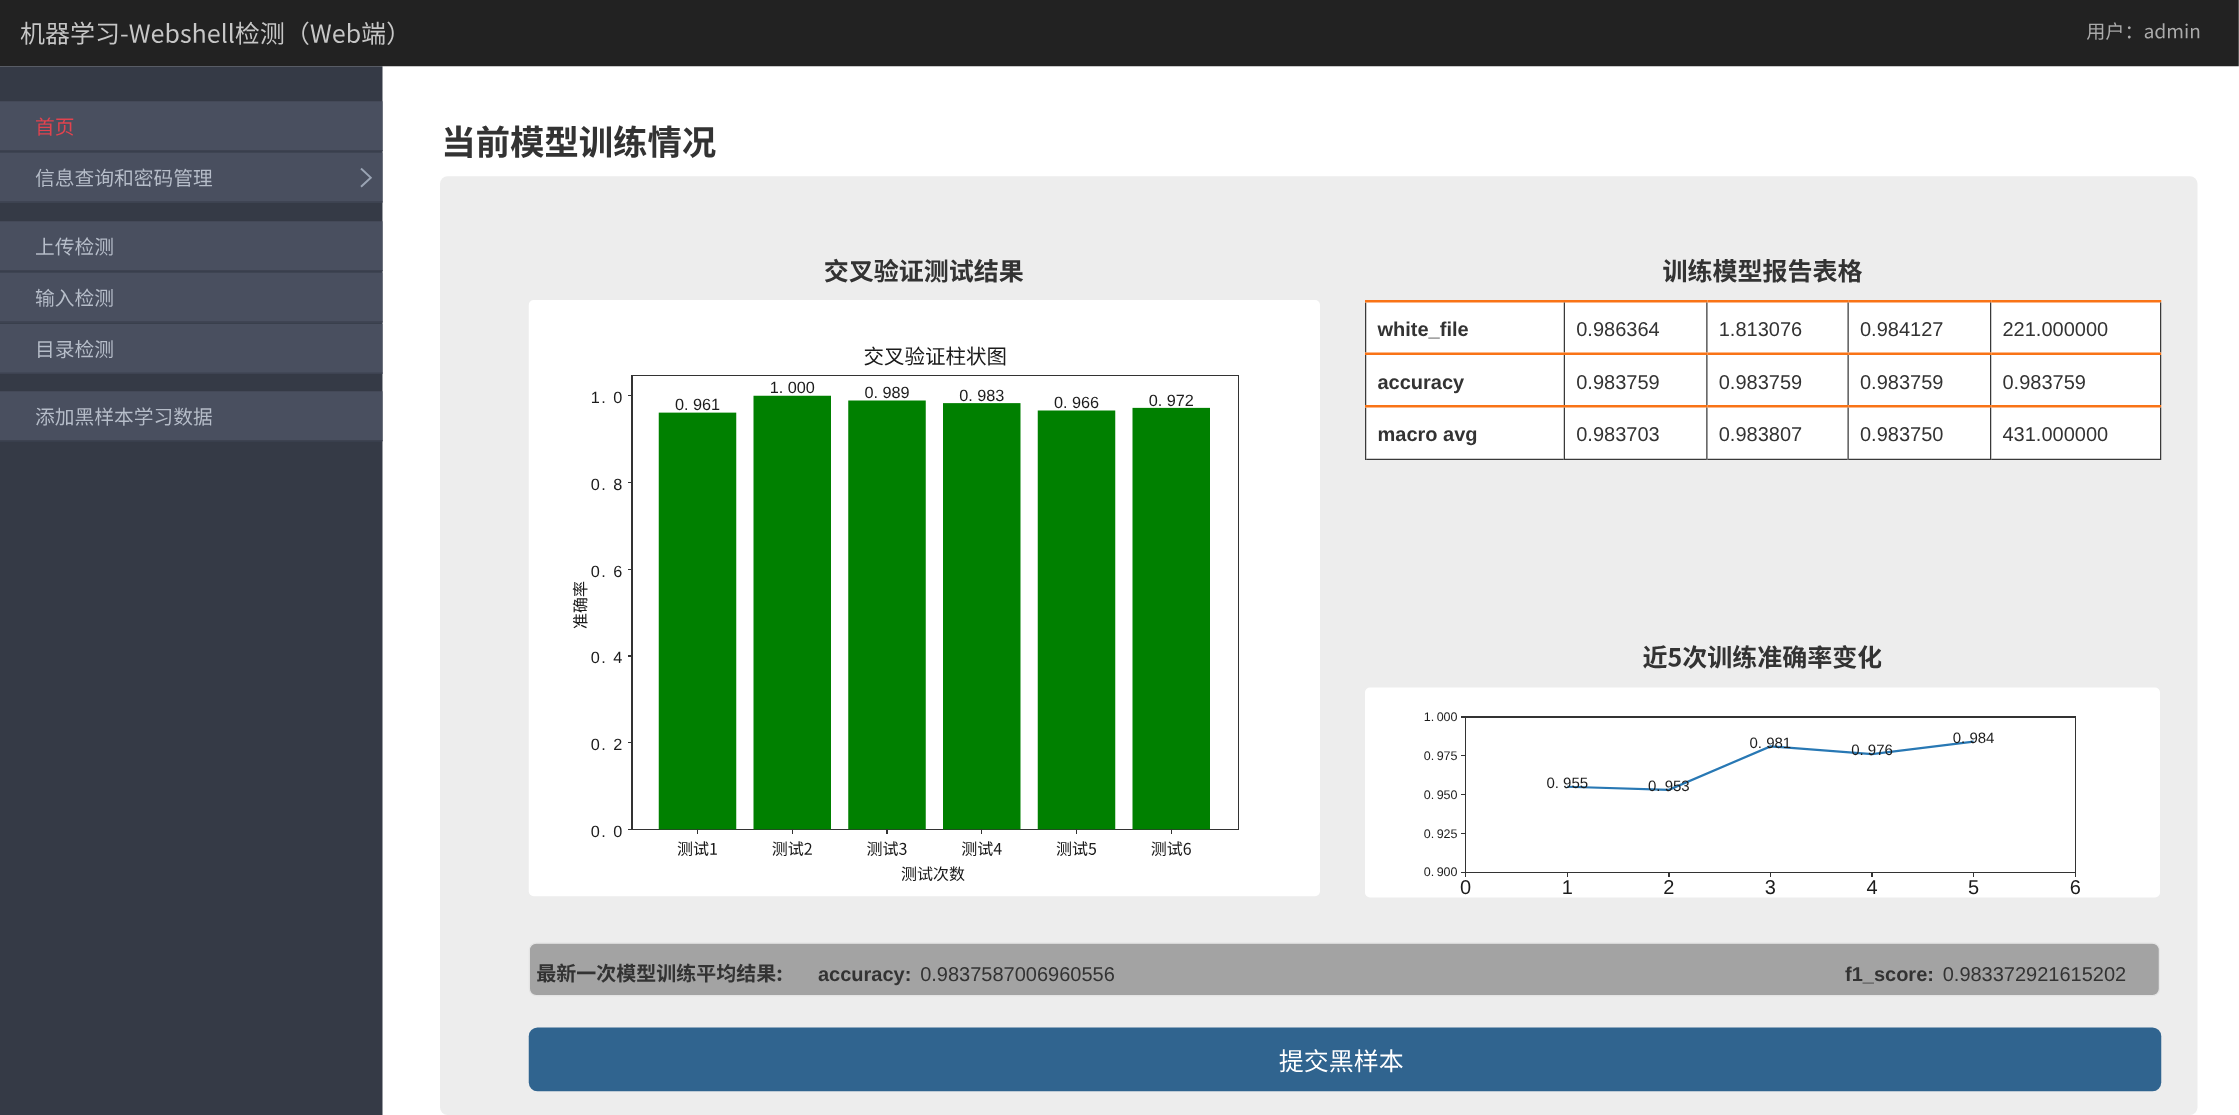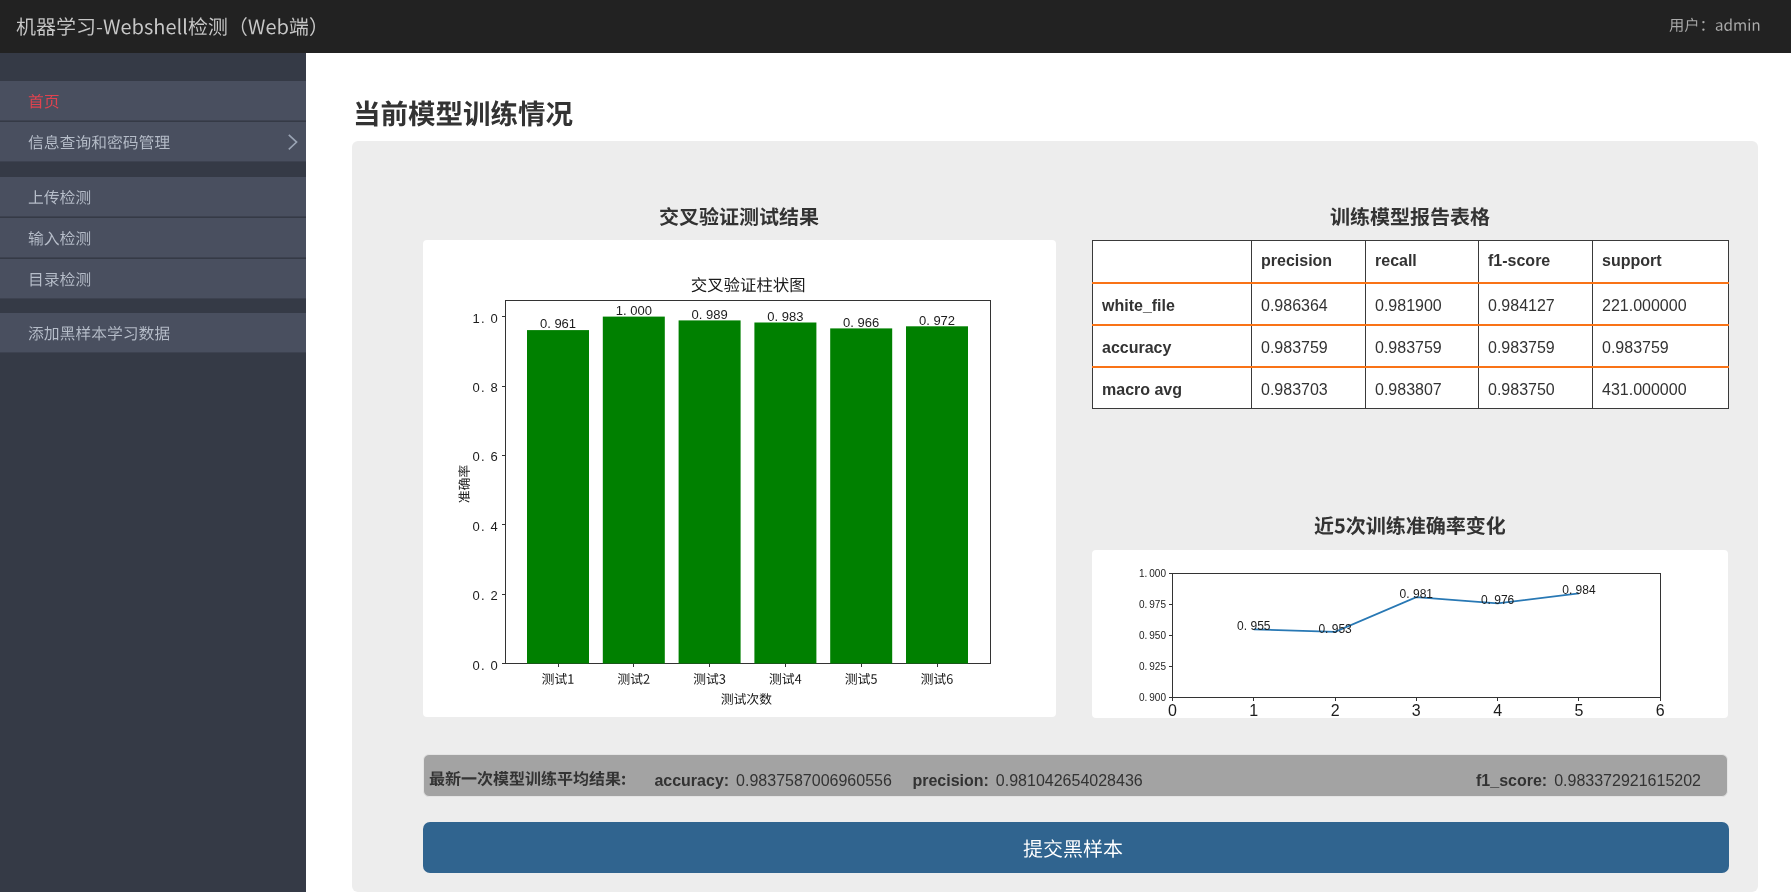--- a/index.html
+++ b/index.html
@@ -137,31 +137,24 @@
     <div id="tblwrap">
       <table>
         <colgroup>
           <col style="width:159px">
           <col style="width:114px">
           <col style="width:113px">
           <col style="width:114px">
           <col style="width:136px">
         </colgroup>
         <tbody>
-          <tr class="hd">
-            <th></th>
-            <th class="b">precision</th>
-            <th class="b">recall</th>
-            <th class="b">f1-score</th>
-            <th class="b">support</th>
-          </tr>
           <tr>
             <td class="b">white_file</td>
             <td>0.986364</td>
-            <td>0.981900</td>
+            <td>1.813076</td>
             <td>0.984127</td>
             <td>221.000000</td>
           </tr>
           <tr>
             <td class="b">accuracy</td>
             <td>0.983759</td>
             <td>0.983759</td>
             <td>0.983759</td>
             <td>0.983759</td>
           </tr>
@@ -208,19 +201,18 @@
         <text class="tick" style="font-size:12px" x="324.3" y="48.1" text-anchor="middle">0. 981</text>
         <text class="tick" style="font-size:12px" x="405.6" y="54.3" text-anchor="middle">0. 976</text>
         <text class="tick" style="font-size:12px" x="486.9" y="44.3" text-anchor="middle">0. 984</text>
       </svg>
     </div>
     <div id="well">
       <svg style="position:absolute;left:4.8px;top:10.9px;" width="197.2" height="24.6" viewBox="0 -18.6 197.2 24.6">
         <path d="M4.5 -10.0V-9.4H11.4V-10.0ZM4.5 -11.8V-11.2H11.4V-11.8ZM2.7 -13.1H13.3V-8.1H2.7ZM0.7 -7.6H15.3V-6.0H0.7ZM8.3 -5.4H13.6V-3.9H8.3ZM3.3 -5.4H6.9V-4.1H3.3ZM3.3 -3.4H6.9V-2.1H3.3ZM10.2 -4.2Q10.9 -2.7 12.3 -1.6Q13.7 -0.6 15.6 -0.2Q15.3 0.1 15.0 0.6Q14.7 1.0 14.5 1.4Q12.4 0.7 11.0 -0.6Q9.5 -1.9 8.7 -3.7ZM13.3 -5.4H13.6L14.0 -5.5L15.0 -5.1Q14.6 -3.4 13.7 -2.2Q12.8 -0.9 11.7 -0.0Q10.5 0.8 9.1 1.4Q8.9 1.1 8.6 0.7Q8.4 0.3 8.1 0.0Q9.3 -0.4 10.4 -1.1Q11.5 -1.9 12.2 -2.9Q13.0 -3.9 13.3 -5.2ZM0.7 -1.0Q1.7 -1.1 3.0 -1.2Q4.3 -1.3 5.7 -1.4Q7.1 -1.6 8.5 -1.7L8.5 -0.2Q7.2 -0.0 5.8 0.1Q4.4 0.3 3.1 0.4Q1.9 0.5 0.8 0.7ZM5.9 -7.1H7.8V1.4H5.9ZM2.1 -7.0H3.8V-0.5H2.1Z M25.5 -8.3H31.5V-6.5H25.5ZM16.9 -12.0H24.1V-10.4H16.9ZM16.7 -5.6H24.0V-4.0H16.7ZM16.6 -8.4H24.3V-6.9H16.6ZM28.1 -7.5H30.0V1.4H28.1ZM17.7 -10.1 19.2 -10.5Q19.4 -10.1 19.6 -9.6Q19.8 -9.0 19.8 -8.6L18.2 -8.2Q18.2 -8.6 18.0 -9.1Q17.9 -9.7 17.7 -10.1ZM21.6 -10.5 23.4 -10.2Q23.1 -9.6 22.9 -9.0Q22.6 -8.4 22.4 -7.9L20.8 -8.3Q21.0 -8.6 21.1 -9.0Q21.3 -9.4 21.4 -9.8Q21.5 -10.2 21.6 -10.5ZM29.6 -13.5 31.1 -12.0Q30.3 -11.7 29.3 -11.4Q28.3 -11.2 27.3 -11.0Q26.3 -10.8 25.3 -10.6Q25.3 -10.9 25.1 -11.4Q24.9 -11.8 24.8 -12.1Q25.7 -12.2 26.6 -12.4Q27.5 -12.7 28.3 -12.9Q29.1 -13.2 29.6 -13.5ZM19.1 -13.3 20.8 -13.7Q21.1 -13.2 21.3 -12.6Q21.6 -11.9 21.7 -11.5L19.9 -11.0Q19.8 -11.5 19.6 -12.1Q19.4 -12.8 19.1 -13.3ZM19.7 -7.4H21.4V-0.6Q21.4 0.0 21.3 0.3Q21.1 0.7 20.8 0.9Q20.4 1.1 19.9 1.1Q19.4 1.2 18.8 1.2Q18.7 0.8 18.6 0.4Q18.4 -0.1 18.3 -0.4Q18.6 -0.4 19.0 -0.4Q19.3 -0.4 19.4 -0.4Q19.7 -0.4 19.7 -0.6ZM24.8 -12.1H26.5V-6.4Q26.5 -5.5 26.5 -4.5Q26.4 -3.5 26.3 -2.5Q26.1 -1.4 25.8 -0.5Q25.5 0.5 25.0 1.2Q24.8 1.1 24.5 0.8Q24.3 0.6 24.0 0.4Q23.7 0.2 23.5 0.1Q24.1 -0.8 24.3 -1.9Q24.6 -3.0 24.7 -4.2Q24.8 -5.4 24.8 -6.4ZM21.7 -3.1 22.9 -3.7Q23.3 -3.2 23.7 -2.6Q24.0 -1.9 24.2 -1.5L22.9 -0.7Q22.7 -1.1 22.4 -1.8Q22.0 -2.5 21.7 -3.1ZM17.8 -3.6 19.3 -3.2Q19.0 -2.4 18.6 -1.6Q18.1 -0.8 17.7 -0.3Q17.5 -0.5 17.1 -0.8Q16.7 -1.0 16.4 -1.2Q16.9 -1.7 17.2 -2.3Q17.6 -3.0 17.8 -3.6Z M32.6 -7.3H47.4V-5.2H32.6Z M55.0 -13.6 57.1 -13.2Q56.8 -11.8 56.3 -10.4Q55.9 -9.0 55.3 -7.9Q54.8 -6.7 54.1 -5.8Q53.9 -6.0 53.6 -6.2Q53.2 -6.4 52.8 -6.6Q52.5 -6.8 52.2 -6.9Q52.9 -7.7 53.4 -8.7Q54.0 -9.8 54.4 -11.0Q54.8 -12.3 55.0 -13.6ZM55.3 -11.1H61.8V-9.2H54.4ZM61.2 -11.1H61.5L61.8 -11.2L63.2 -10.4Q63.0 -9.5 62.7 -8.7Q62.5 -7.9 62.2 -7.1Q61.9 -6.3 61.6 -5.7Q61.4 -5.8 61.1 -6.0Q60.8 -6.1 60.5 -6.3Q60.2 -6.4 59.9 -6.5Q60.2 -7.0 60.4 -7.7Q60.7 -8.5 60.9 -9.2Q61.1 -10.0 61.2 -10.7ZM48.6 -11.1 49.8 -12.5Q50.3 -12.2 51.0 -11.9Q51.6 -11.5 52.2 -11.1Q52.7 -10.7 53.1 -10.4L51.8 -8.8Q51.5 -9.1 51.0 -9.5Q50.4 -10.0 49.8 -10.4Q49.2 -10.8 48.6 -11.1ZM48.5 -1.3Q48.9 -1.9 49.4 -2.7Q50.0 -3.6 50.6 -4.5Q51.1 -5.4 51.6 -6.3L53.2 -5.1Q52.7 -4.2 52.2 -3.3Q51.7 -2.5 51.2 -1.6Q50.7 -0.8 50.2 -0.0ZM58.6 -7.4Q58.9 -5.8 59.5 -4.4Q60.2 -3.0 61.1 -2.0Q62.1 -0.9 63.6 -0.4Q63.4 -0.2 63.2 0.1Q62.9 0.4 62.7 0.7Q62.5 1.1 62.3 1.3Q60.7 0.6 59.7 -0.6Q58.6 -1.8 58.0 -3.5Q57.3 -5.1 56.9 -7.2ZM56.8 -8.7H58.9V-7.6Q58.9 -6.9 58.8 -6.0Q58.7 -5.0 58.3 -4.0Q58.0 -3.0 57.4 -2.0Q56.8 -1.0 55.9 -0.1Q54.9 0.8 53.4 1.6Q53.2 1.3 53.0 1.0Q52.7 0.8 52.4 0.5Q52.1 0.2 51.9 0.0Q53.2 -0.6 54.1 -1.4Q55.0 -2.2 55.5 -3.0Q56.1 -3.9 56.3 -4.7Q56.6 -5.5 56.7 -6.3Q56.8 -7.1 56.8 -7.7Z M70.0 -12.5H79.2V-10.9H70.0ZM69.7 -3.5H79.2V-1.9H69.7ZM71.8 -13.6H73.7V-10.0H71.8ZM75.5 -13.6H77.4V-10.0H75.5ZM72.2 -6.5V-5.8H76.6V-6.5ZM72.2 -8.4V-7.7H76.6V-8.4ZM70.4 -9.7H78.4V-4.4H70.4ZM73.5 -4.6H75.4Q75.3 -3.5 75.0 -2.5Q74.8 -1.6 74.2 -0.8Q73.7 -0.1 72.7 0.5Q71.7 1.1 70.0 1.4Q69.9 1.1 69.6 0.6Q69.3 0.2 69.1 -0.1Q70.5 -0.4 71.3 -0.8Q72.2 -1.2 72.6 -1.8Q73.1 -2.3 73.2 -3.0Q73.4 -3.7 73.5 -4.6ZM75.8 -2.9Q76.3 -1.9 77.2 -1.2Q78.2 -0.5 79.7 -0.2Q79.5 0.0 79.2 0.3Q79.0 0.6 78.8 0.9Q78.6 1.2 78.5 1.4Q76.8 1.0 75.8 -0.1Q74.8 -1.1 74.2 -2.6ZM64.7 -10.6H69.7V-8.8H64.7ZM66.4 -13.6H68.2V1.4H66.4ZM66.6 -9.3 67.6 -8.9Q67.5 -7.9 67.2 -6.8Q67.0 -5.8 66.7 -4.8Q66.4 -3.8 66.0 -2.9Q65.6 -2.1 65.2 -1.5Q65.1 -1.7 65.0 -2.1Q64.8 -2.4 64.6 -2.8Q64.5 -3.1 64.3 -3.4Q64.7 -3.9 65.0 -4.6Q65.4 -5.3 65.7 -6.1Q66.0 -6.9 66.2 -7.7Q66.5 -8.5 66.6 -9.3ZM68.1 -8.4Q68.3 -8.2 68.6 -7.8Q68.9 -7.4 69.2 -6.9Q69.5 -6.4 69.8 -6.0Q70.1 -5.5 70.2 -5.3L69.0 -4.0Q68.9 -4.4 68.7 -4.9Q68.4 -5.4 68.2 -5.9Q67.9 -6.5 67.7 -6.9Q67.4 -7.4 67.3 -7.7Z M81.4 -13.0H88.7V-11.3H81.4ZM80.9 -9.7H89.1V-8.0H80.9ZM80.7 -0.9H95.2V0.9H80.7ZM82.4 -3.9H93.6V-2.1H82.4ZM85.8 -12.4H87.6V-4.9H85.8ZM87.0 -5.2H89.0V0.5H87.0ZM89.8 -12.7H91.5V-7.2H89.8ZM92.7 -13.4H94.5V-6.5Q94.5 -5.9 94.4 -5.5Q94.2 -5.1 93.8 -4.9Q93.3 -4.7 92.7 -4.7Q92.1 -4.6 91.2 -4.6Q91.2 -5.0 91.0 -5.5Q90.8 -6.0 90.7 -6.3Q91.2 -6.3 91.7 -6.3Q92.2 -6.3 92.4 -6.3Q92.6 -6.3 92.6 -6.4Q92.7 -6.4 92.7 -6.6ZM82.7 -12.3H84.5V-9.5Q84.5 -8.6 84.3 -7.7Q84.1 -6.7 83.5 -5.9Q82.9 -5.1 81.8 -4.5Q81.7 -4.6 81.4 -4.9Q81.2 -5.2 81.0 -5.4Q80.7 -5.7 80.6 -5.8Q81.5 -6.3 82.0 -6.9Q82.4 -7.5 82.6 -8.2Q82.7 -8.9 82.7 -9.5Z M105.9 -12.3H107.7V-0.7H105.9ZM109.1 -13.2H111.0V1.2H109.1ZM102.6 -13.1H104.5V-7.5Q104.5 -6.0 104.4 -4.4Q104.3 -2.8 103.9 -1.4Q103.6 0.1 102.8 1.4Q102.5 1.2 102.2 1.0Q101.9 0.8 101.5 0.6Q101.2 0.4 100.9 0.3Q101.7 -0.8 102.0 -2.1Q102.4 -3.4 102.5 -4.8Q102.6 -6.1 102.6 -7.5ZM97.2 -12.2 98.4 -13.4Q98.8 -13.1 99.4 -12.7Q100.0 -12.2 100.5 -11.8Q101.0 -11.4 101.3 -11.0L100.1 -9.6Q99.8 -9.9 99.3 -10.4Q98.8 -10.8 98.2 -11.3Q97.7 -11.8 97.2 -12.2ZM98.6 1.3 98.1 -0.5 98.4 -1.1 101.4 -3.7Q101.5 -3.3 101.7 -2.8Q101.9 -2.3 102.1 -2.0Q101.1 -1.1 100.4 -0.5Q99.8 0.1 99.4 0.4Q99.0 0.8 98.8 1.0Q98.7 1.2 98.6 1.3ZM96.5 -8.7H99.4V-6.8H96.5ZM98.6 1.3Q98.5 1.1 98.3 0.9Q98.1 0.6 97.9 0.4Q97.7 0.1 97.6 -0.0Q97.9 -0.2 98.1 -0.7Q98.4 -1.1 98.4 -1.8V-8.7H100.2V-0.7Q100.2 -0.7 100.0 -0.6Q99.9 -0.4 99.6 -0.2Q99.4 0.0 99.1 0.3Q98.9 0.6 98.7 0.9Q98.6 1.1 98.6 1.3Z M113.1 -2.7Q113.1 -2.9 113.0 -3.2Q112.9 -3.5 112.7 -3.8Q112.6 -4.1 112.5 -4.3Q112.8 -4.4 113.1 -4.7Q113.3 -4.9 113.7 -5.4Q113.8 -5.6 114.2 -6.1Q114.5 -6.5 114.9 -7.2Q115.2 -7.9 115.6 -8.6Q116.0 -9.4 116.4 -10.2L117.9 -9.3Q117.2 -7.8 116.2 -6.3Q115.3 -4.8 114.3 -3.6V-3.6Q114.3 -3.6 114.1 -3.5Q113.9 -3.4 113.7 -3.3Q113.4 -3.1 113.3 -3.0Q113.1 -2.8 113.1 -2.7ZM113.1 -2.7 112.9 -4.2 113.7 -4.8 117.6 -5.5Q117.6 -5.2 117.6 -4.7Q117.6 -4.2 117.6 -3.9Q116.3 -3.6 115.5 -3.4Q114.6 -3.2 114.2 -3.1Q113.7 -3.0 113.5 -2.9Q113.2 -2.8 113.1 -2.7ZM113.0 -6.6Q112.9 -6.8 112.8 -7.1Q112.7 -7.4 112.6 -7.8Q112.5 -8.1 112.4 -8.4Q112.6 -8.4 112.8 -8.7Q113.0 -8.9 113.2 -9.3Q113.3 -9.5 113.5 -10.0Q113.7 -10.4 114.0 -11.0Q114.2 -11.6 114.4 -12.3Q114.6 -13.1 114.8 -13.8L116.6 -13.0Q116.3 -12.0 115.9 -11.1Q115.4 -10.1 114.9 -9.2Q114.5 -8.3 114.0 -7.6V-7.5Q114.0 -7.5 113.8 -7.4Q113.7 -7.3 113.5 -7.2Q113.3 -7.1 113.1 -6.9Q113.0 -6.7 113.0 -6.6ZM113.0 -6.6 112.9 -7.9 113.7 -8.4 116.4 -8.6Q116.3 -8.3 116.3 -7.8Q116.2 -7.4 116.2 -7.1Q115.3 -7.0 114.7 -7.0Q114.1 -6.9 113.8 -6.8Q113.5 -6.8 113.3 -6.7Q113.1 -6.7 113.0 -6.6ZM112.5 -1.2Q113.4 -1.5 114.7 -1.9Q115.9 -2.4 117.3 -2.9L117.6 -1.5Q116.4 -0.9 115.2 -0.4Q114.0 0.2 113.0 0.7ZM118.7 -4.1V-5.5L119.6 -6.1H126.7V-4.3H120.2Q119.6 -4.3 119.2 -4.3Q118.8 -4.2 118.7 -4.1ZM117.9 -12.0H127.0V-10.2H117.9ZM118.7 -4.1Q118.6 -4.3 118.5 -4.5Q118.4 -4.8 118.3 -5.2Q118.2 -5.5 118.1 -5.7Q118.3 -5.8 118.6 -6.1Q118.8 -6.5 119.0 -7.1Q119.1 -7.4 119.4 -8.1Q119.6 -8.8 119.8 -9.7Q120.1 -10.6 120.3 -11.6Q120.6 -12.7 120.7 -13.7L122.6 -13.4Q122.3 -11.9 121.9 -10.4Q121.4 -8.9 120.9 -7.5Q120.4 -6.2 119.9 -5.1V-5.0Q119.9 -5.0 119.7 -4.9Q119.5 -4.8 119.3 -4.7Q119.0 -4.5 118.8 -4.4Q118.7 -4.2 118.7 -4.1ZM124.3 -3.0 125.8 -3.7Q126.1 -3.1 126.4 -2.5Q126.7 -1.9 127.1 -1.3Q127.4 -0.7 127.6 -0.2L125.9 0.6Q125.8 0.2 125.5 -0.5Q125.2 -1.1 124.9 -1.7Q124.6 -2.4 124.3 -3.0ZM121.9 -9.1H123.7V-0.6Q123.7 0.1 123.6 0.5Q123.4 0.8 123.0 1.1Q122.6 1.3 122.0 1.3Q121.4 1.4 120.5 1.4Q120.5 1.0 120.3 0.5Q120.2 0.0 120.0 -0.3Q120.5 -0.3 121.0 -0.3Q121.4 -0.3 121.6 -0.3Q121.8 -0.3 121.8 -0.4Q121.9 -0.5 121.9 -0.6ZM119.3 -3.7 121.0 -3.2Q120.7 -2.5 120.3 -1.8Q119.9 -1.1 119.4 -0.4Q118.9 0.2 118.4 0.7Q118.2 0.5 117.8 0.2Q117.4 -0.1 117.1 -0.3Q117.5 -0.7 118.0 -1.3Q118.4 -1.9 118.7 -2.5Q119.1 -3.2 119.3 -3.7ZM118.2 -9.1H123.0V-7.3H118.2Z M129.6 -12.6H142.4V-10.7H129.6ZM128.7 -5.8H143.3V-3.9H128.7ZM130.5 -9.7 132.3 -10.2Q132.6 -9.7 132.8 -9.1Q133.1 -8.5 133.3 -7.9Q133.5 -7.4 133.6 -6.9L131.7 -6.3Q131.7 -6.8 131.5 -7.3Q131.3 -7.9 131.1 -8.5Q130.8 -9.1 130.5 -9.7ZM139.7 -10.2 141.7 -9.7Q141.4 -9.1 141.1 -8.5Q140.8 -7.9 140.5 -7.3Q140.2 -6.8 140.0 -6.3L138.3 -6.8Q138.5 -7.3 138.8 -7.9Q139.1 -8.5 139.3 -9.1Q139.5 -9.7 139.7 -10.2ZM135.0 -11.8H137.0V1.4H135.0Z M152.5 -11.2H157.9V-9.4H152.5ZM157.3 -11.2H159.1Q159.1 -11.2 159.1 -11.0Q159.1 -10.8 159.1 -10.6Q159.1 -10.4 159.0 -10.3Q159.0 -7.5 158.9 -5.6Q158.8 -3.7 158.7 -2.5Q158.6 -1.2 158.5 -0.5Q158.3 0.2 158.1 0.5Q157.8 0.9 157.4 1.1Q157.0 1.3 156.6 1.4Q156.1 1.4 155.4 1.4Q154.7 1.4 154.0 1.4Q154.0 1.0 153.8 0.5Q153.6 -0.0 153.4 -0.4Q154.2 -0.3 154.8 -0.3Q155.5 -0.3 155.8 -0.3Q156.0 -0.3 156.2 -0.4Q156.3 -0.4 156.5 -0.6Q156.7 -0.8 156.8 -1.4Q156.9 -2.1 157.0 -3.3Q157.1 -4.5 157.2 -6.4Q157.2 -8.2 157.3 -10.8ZM152.9 -13.6 154.6 -13.0Q154.2 -11.9 153.6 -10.8Q153.0 -9.6 152.3 -8.6Q151.5 -7.6 150.8 -6.9Q150.7 -7.1 150.5 -7.4Q150.2 -7.7 150.0 -8.0Q149.8 -8.3 149.6 -8.5Q150.3 -9.1 150.9 -9.9Q151.5 -10.7 152.0 -11.7Q152.5 -12.6 152.9 -13.6ZM151.7 -7.0 152.8 -8.1Q153.3 -7.7 153.8 -7.3Q154.3 -6.9 154.7 -6.5Q155.2 -6.1 155.5 -5.8L154.3 -4.5Q154.0 -4.8 153.6 -5.3Q153.1 -5.7 152.6 -6.2Q152.2 -6.6 151.7 -7.0ZM150.4 -2.2Q151.1 -2.6 152.1 -3.1Q153.1 -3.6 154.3 -4.1Q155.4 -4.7 156.5 -5.3L157.0 -3.8Q156.0 -3.2 154.9 -2.6Q153.9 -2.0 152.9 -1.5Q151.9 -1.0 151.1 -0.5ZM144.6 -9.9H149.8V-8.1H144.6ZM146.3 -13.4H148.1V-2.7H146.3ZM144.4 -2.5Q145.1 -2.7 146.0 -3.2Q146.9 -3.6 148.0 -4.1Q149.0 -4.6 150.0 -5.1L150.5 -3.5Q149.1 -2.7 147.7 -1.9Q146.3 -1.1 145.1 -0.5Z M161.1 -2.7Q161.0 -2.9 160.9 -3.2Q160.8 -3.6 160.7 -3.9Q160.5 -4.3 160.4 -4.6Q160.7 -4.6 161.1 -4.9Q161.4 -5.1 161.8 -5.6Q162.0 -5.8 162.4 -6.3Q162.8 -6.8 163.3 -7.4Q163.8 -8.1 164.3 -8.9Q164.8 -9.7 165.2 -10.5L166.9 -9.4Q165.9 -7.8 164.7 -6.3Q163.5 -4.8 162.3 -3.7V-3.7Q162.3 -3.7 162.1 -3.6Q161.9 -3.5 161.7 -3.3Q161.4 -3.2 161.2 -3.0Q161.1 -2.8 161.1 -2.7ZM161.1 -2.7 160.9 -4.3 161.8 -4.9 166.5 -5.6Q166.5 -5.2 166.5 -4.7Q166.5 -4.2 166.6 -3.9Q165.0 -3.6 163.9 -3.4Q162.9 -3.2 162.4 -3.1Q161.8 -3.0 161.5 -2.9Q161.2 -2.8 161.1 -2.7ZM160.9 -6.7Q160.9 -6.9 160.8 -7.2Q160.6 -7.6 160.5 -7.9Q160.4 -8.3 160.3 -8.6Q160.5 -8.6 160.8 -8.9Q161.0 -9.1 161.2 -9.5Q161.4 -9.7 161.6 -10.1Q161.9 -10.5 162.2 -11.1Q162.5 -11.6 162.8 -12.3Q163.0 -12.9 163.3 -13.6L165.2 -12.8Q164.8 -11.9 164.3 -11.0Q163.8 -10.1 163.2 -9.2Q162.7 -8.4 162.1 -7.7V-7.7Q162.1 -7.7 161.9 -7.6Q161.7 -7.5 161.5 -7.3Q161.3 -7.2 161.1 -7.0Q160.9 -6.8 160.9 -6.7ZM160.9 -6.7 160.9 -8.1 161.7 -8.6 165.1 -8.9Q165.0 -8.5 165.0 -8.0Q164.9 -7.6 164.9 -7.3Q163.8 -7.2 163.1 -7.1Q162.3 -7.0 161.9 -6.9Q161.5 -6.9 161.3 -6.8Q161.0 -6.8 160.9 -6.7ZM160.4 -1.2Q161.2 -1.3 162.2 -1.5Q163.2 -1.6 164.4 -1.8Q165.5 -2.0 166.6 -2.3L166.8 -0.5Q165.2 -0.1 163.6 0.2Q162.0 0.5 160.7 0.8ZM166.6 -11.6H175.3V-9.8H166.6ZM167.0 -8.0H174.9V-6.2H167.0ZM168.4 -1.0H173.6V0.7H168.4ZM169.9 -13.6H172.0V-7.1H169.9ZM167.4 -5.0H174.6V1.4H172.7V-3.3H169.3V1.4H167.4Z M176.9 -5.2H191.2V-3.4H176.9ZM183.0 -12.2H185.1V1.4H183.0ZM182.5 -4.3 184.1 -3.6Q183.3 -2.6 182.3 -1.7Q181.3 -0.9 180.1 -0.1Q178.9 0.6 177.7 1.0Q177.5 0.8 177.3 0.5Q177.1 0.2 176.8 -0.1Q176.6 -0.4 176.4 -0.6Q177.3 -0.9 178.1 -1.2Q179.0 -1.6 179.8 -2.1Q180.7 -2.6 181.3 -3.2Q182.0 -3.7 182.5 -4.3ZM185.4 -4.4Q185.9 -3.9 186.6 -3.3Q187.3 -2.7 188.1 -2.3Q189.0 -1.8 189.9 -1.4Q190.8 -1.0 191.6 -0.7Q191.4 -0.5 191.2 -0.2Q190.9 0.1 190.7 0.4Q190.5 0.7 190.3 0.9Q189.5 0.6 188.6 0.1Q187.7 -0.4 186.8 -1.0Q186.0 -1.6 185.2 -2.3Q184.5 -3.0 183.9 -3.8ZM180.4 -8.8V-7.7H187.6V-8.8ZM180.4 -11.3V-10.2H187.6V-11.3ZM178.4 -12.9H189.7V-6.1H178.4Z M194.6 -5.9Q194.0 -5.9 193.6 -6.3Q193.1 -6.7 193.1 -7.4Q193.1 -8.0 193.6 -8.5Q194.0 -8.9 194.6 -8.9Q195.2 -8.9 195.7 -8.5Q196.1 -8.0 196.1 -7.4Q196.1 -6.7 195.7 -6.3Q195.2 -5.9 194.6 -5.9ZM194.6 0.2Q194.0 0.2 193.6 -0.2Q193.1 -0.7 193.1 -1.3Q193.1 -2.0 193.6 -2.4Q194.0 -2.8 194.6 -2.8Q195.2 -2.8 195.7 -2.4Q196.1 -2.0 196.1 -1.3Q196.1 -0.7 195.7 -0.2Q195.2 0.2 194.6 0.2Z" fill="#333"></path>
       </svg>
       <div class="wg" style="left:230.4px;"><span class="b">accuracy:</span><span style="margin-left:7px;">0.9837587006960556</span></div>
-      <div class="wg" style="left:488.4px;"><span class="b">precision:</span><span style="margin-left:7px;">0.981042654028436</span></div>
       <div class="wg" style="left:1052px;"><span class="b">f1_score:</span><span style="margin-left:7px;">0.983372921615202</span></div>
     </div>
     <div id="btn"></div>
     <svg style="position:absolute;left:671.3px;top:691.8px;" width="100.0" height="30.0" viewBox="0 -23.2 100.0 30.0">
       <path d="M9.6 -12.3V-10.8H16.2V-12.3ZM9.6 -15.0V-13.4H16.2V-15.0ZM8.2 -16.1H17.7V-9.6H8.2ZM7.3 -8.2H18.8V-6.9H7.3ZM12.2 -7.5H13.6V0.6L12.2 0.1ZM9.5 -3.9Q10.0 -2.2 10.9 -1.4Q11.8 -0.6 12.9 -0.3Q14.1 -0.0 15.5 -0.0Q15.7 -0.0 16.2 -0.0Q16.7 -0.0 17.4 -0.0Q18.0 -0.0 18.6 -0.0Q19.1 -0.0 19.4 -0.1Q19.3 0.1 19.2 0.3Q19.1 0.6 19.1 0.8Q19.0 1.1 19.0 1.3H18.1H15.5Q14.2 1.3 13.1 1.1Q12.1 0.9 11.2 0.4Q10.4 -0.1 9.7 -1.0Q9.0 -2.0 8.6 -3.5ZM13.2 -4.5H17.8V-3.3H13.2ZM8.6 -5.9 10.0 -5.8Q9.7 -3.3 8.9 -1.5Q8.1 0.4 6.7 1.6Q6.6 1.5 6.4 1.3Q6.2 1.1 6.0 1.0Q5.7 0.8 5.6 0.7Q6.9 -0.4 7.6 -2.0Q8.3 -3.7 8.6 -5.9ZM0.6 -6.2Q1.7 -6.5 3.4 -7.0Q5.0 -7.5 6.7 -8.0L6.9 -6.7Q5.4 -6.1 3.8 -5.6Q2.2 -5.1 1.0 -4.7ZM0.8 -12.8H6.9V-11.4H0.8ZM3.3 -16.8H4.7V-0.3Q4.7 0.3 4.5 0.7Q4.4 1.0 4.0 1.2Q3.6 1.4 3.0 1.4Q2.4 1.5 1.5 1.5Q1.5 1.2 1.3 0.8Q1.2 0.4 1.1 0.1Q1.7 0.1 2.2 0.1Q2.8 0.1 2.9 0.1Q3.1 0.1 3.2 0.0Q3.3 -0.1 3.3 -0.3Z M33.0 -8.5 34.5 -8.1Q33.5 -5.4 31.6 -3.5Q29.8 -1.6 27.4 -0.4Q24.9 0.9 21.9 1.6Q21.8 1.5 21.6 1.2Q21.5 1.0 21.3 0.7Q21.1 0.4 20.9 0.3Q24.0 -0.3 26.3 -1.5Q28.7 -2.6 30.4 -4.3Q32.1 -6.0 33.0 -8.5ZM26.4 -11.9 27.8 -11.4Q27.1 -10.5 26.2 -9.7Q25.4 -8.8 24.4 -8.1Q23.5 -7.3 22.6 -6.7Q22.5 -6.9 22.2 -7.1Q22.0 -7.3 21.8 -7.5Q21.6 -7.7 21.4 -7.8Q22.3 -8.3 23.2 -9.0Q24.1 -9.7 24.9 -10.4Q25.8 -11.2 26.4 -11.9ZM27.0 -8.4Q28.4 -5.0 31.5 -2.8Q34.6 -0.6 39.2 0.1Q39.0 0.3 38.8 0.5Q38.6 0.7 38.5 1.0Q38.3 1.3 38.2 1.5Q35.1 0.9 32.6 -0.4Q30.2 -1.6 28.5 -3.5Q26.8 -5.4 25.7 -8.0ZM21.3 -14.0H38.6V-12.6H21.3ZM32.4 -11.1 33.5 -12.0Q34.4 -11.3 35.4 -10.6Q36.4 -9.8 37.3 -9.0Q38.2 -8.3 38.7 -7.6L37.5 -6.6Q37.0 -7.3 36.1 -8.1Q35.3 -8.9 34.3 -9.7Q33.3 -10.5 32.4 -11.1ZM28.4 -16.5 29.8 -17.0Q30.2 -16.4 30.6 -15.6Q31.0 -14.9 31.2 -14.4L29.8 -13.8Q29.6 -14.3 29.2 -15.1Q28.8 -15.9 28.4 -16.5Z M44.5 -14.8V-10.4H55.3V-14.8ZM43.1 -16.0H56.8V-9.2H43.1ZM45.6 -13.9 46.6 -14.3Q47.1 -13.6 47.5 -12.8Q47.8 -11.9 48.0 -11.3L46.9 -10.9Q46.8 -11.5 46.4 -12.4Q46.1 -13.2 45.6 -13.9ZM42.8 -7.5H57.2V-6.3H42.8ZM41.1 -4.5H58.9V-3.1H41.1ZM49.2 -15.5H50.7V-3.8H49.2ZM53.2 -14.3 54.3 -13.8Q53.9 -13.0 53.5 -12.2Q53.0 -11.3 52.6 -10.7L51.6 -11.1Q51.9 -11.6 52.2 -12.1Q52.5 -12.7 52.7 -13.2Q53.0 -13.8 53.2 -14.3ZM46.8 -1.8 48.2 -1.9Q48.4 -1.1 48.5 -0.2Q48.6 0.7 48.6 1.3L47.2 1.5Q47.2 0.9 47.1 -0.1Q47.0 -1.0 46.8 -1.8ZM50.9 -1.8 52.3 -2.0Q52.7 -1.3 53.0 -0.4Q53.3 0.5 53.5 1.1L52.0 1.5Q51.9 0.8 51.6 -0.1Q51.2 -1.0 50.9 -1.8ZM55.0 -1.8 56.4 -2.3Q56.8 -1.8 57.4 -1.2Q57.9 -0.6 58.3 -0.0Q58.7 0.6 59.0 1.1L57.6 1.6Q57.3 1.1 56.9 0.5Q56.5 -0.0 56.0 -0.7Q55.5 -1.3 55.0 -1.8ZM43.4 -2.3 44.8 -2.0Q44.4 -1.0 43.8 -0.0Q43.2 1.0 42.5 1.7L41.1 1.0Q41.8 0.4 42.4 -0.5Q43.0 -1.4 43.4 -2.3Z M68.0 -13.0H78.6V-11.6H68.0ZM68.6 -8.8H77.9V-7.4H68.6ZM67.2 -4.6H78.9V-3.2H67.2ZM72.5 -12.4H74.0V1.6H72.5ZM68.8 -16.2 70.1 -16.7Q70.7 -16.0 71.2 -15.1Q71.7 -14.2 71.9 -13.6L70.5 -13.0Q70.3 -13.6 69.8 -14.5Q69.3 -15.5 68.8 -16.2ZM76.4 -16.9 78.0 -16.3Q77.4 -15.2 76.8 -14.1Q76.2 -12.9 75.6 -12.1L74.3 -12.6Q74.7 -13.2 75.1 -13.9Q75.5 -14.6 75.8 -15.4Q76.2 -16.2 76.4 -16.9ZM61.1 -12.9H67.2V-11.5H61.1ZM63.7 -16.8H65.1V1.6H63.7ZM63.8 -12.0 64.7 -11.7Q64.4 -10.5 64.1 -9.2Q63.8 -7.9 63.3 -6.7Q62.9 -5.4 62.4 -4.3Q61.9 -3.2 61.4 -2.5Q61.4 -2.7 61.2 -3.0Q61.1 -3.2 60.9 -3.5Q60.8 -3.8 60.6 -3.9Q61.1 -4.6 61.6 -5.6Q62.1 -6.5 62.5 -7.6Q62.9 -8.7 63.2 -9.8Q63.5 -11.0 63.8 -12.0ZM65.0 -10.8Q65.2 -10.6 65.5 -10.1Q65.9 -9.6 66.3 -9.0Q66.7 -8.4 67.0 -7.8Q67.3 -7.3 67.5 -7.1L66.5 -6.0Q66.4 -6.4 66.1 -7.0Q65.8 -7.5 65.4 -8.2Q65.1 -8.8 64.8 -9.4Q64.5 -9.9 64.3 -10.2Z M81.3 -12.6H98.7V-11.1H81.3ZM84.5 -3.7H95.4V-2.1H84.5ZM89.2 -16.8H90.8V1.6H89.2ZM87.7 -12.1 89.1 -11.7Q88.4 -9.6 87.2 -7.7Q86.1 -5.8 84.7 -4.2Q83.4 -2.6 81.9 -1.6Q81.7 -1.8 81.5 -2.0Q81.3 -2.2 81.1 -2.4Q80.9 -2.6 80.7 -2.8Q82.2 -3.7 83.6 -5.2Q84.9 -6.6 86.0 -8.4Q87.1 -10.2 87.7 -12.1ZM92.2 -12.0Q92.9 -10.2 93.9 -8.4Q95.0 -6.6 96.4 -5.2Q97.8 -3.8 99.3 -2.9Q99.1 -2.8 98.9 -2.6Q98.7 -2.3 98.5 -2.1Q98.3 -1.8 98.1 -1.6Q96.6 -2.6 95.2 -4.2Q93.8 -5.7 92.7 -7.6Q91.6 -9.6 90.8 -11.6Z" fill="#fff"></path>
     </svg>
   </div>
 </body></html>

